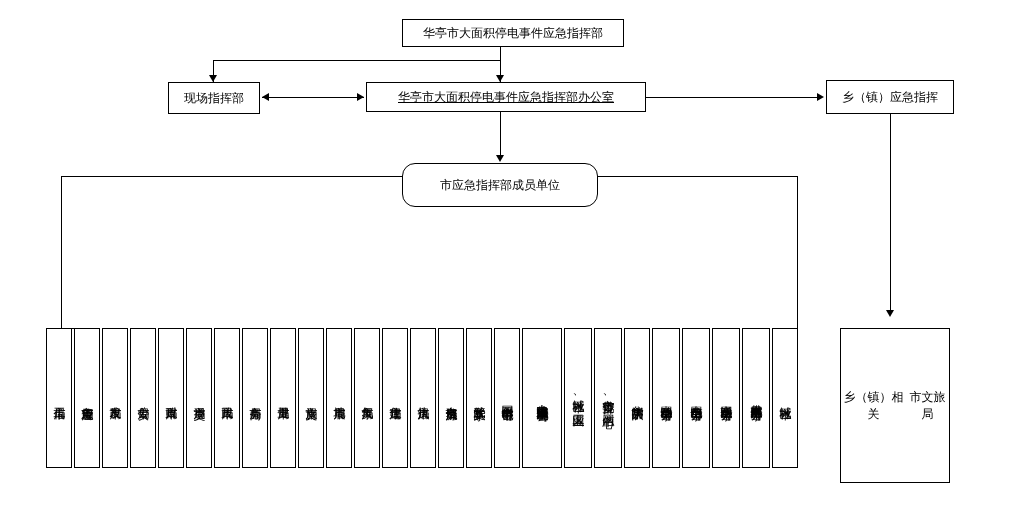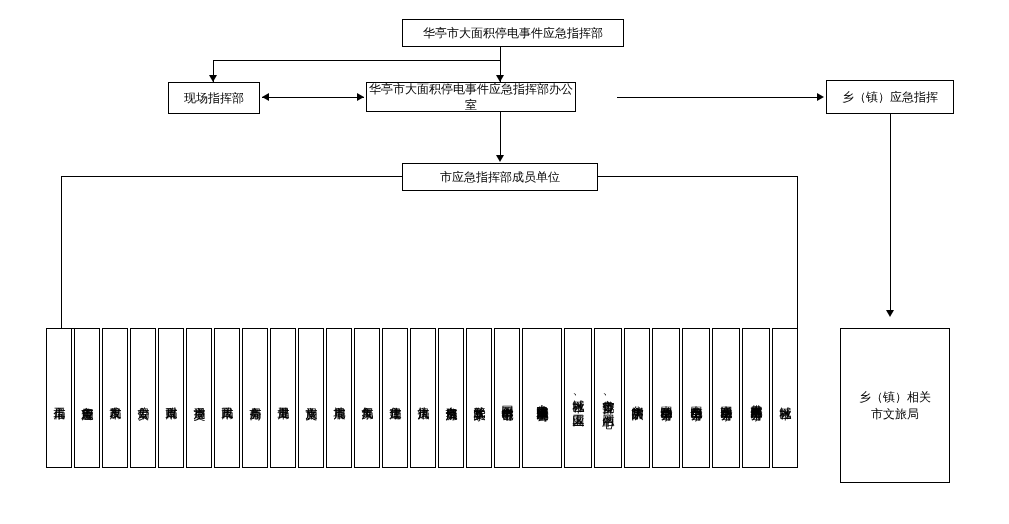--- a/index.html
+++ b/index.html
@@ -80,48 +80,48 @@
 
   <div class="line vline" style="left:500px; top:47px; height:35px;"></div>
   <div class="arrow arrow-down" style="left:496px; top:75px;"></div>
 
   <div class="line hline" style="left:213px; top:60px; width:288px;"></div>
   <div class="line vline" style="left:213px; top:60px; height:22px;"></div>
   <div class="arrow arrow-down" style="left:209px; top:75px;"></div>
 
   <div class="box" style="left:168px; top:82px; width:92px; height:32px;">现场指挥部</div>
 
-  <div class="box" style="left:366px; top:82px; width:210px; height:30px;">华亭市大面积停电事件应急指挥部办公室</div>
+  <div class="box" style="left:366px; top:82px; width:280px; height:30px;text-decoration:underline;">华亭市大面积停电事件应急指挥部办公室</div>
 
   <div class="line hline" style="left:262px; top:97px; width:102px;"></div>
   <div class="arrow arrow-left" style="left:262px; top:93px;"></div>
   <div class="arrow arrow-right" style="left:357px; top:93px;"></div>
 
   <div class="line hline" style="left:617px; top:97px; width:202px;"></div>
   <div class="arrow arrow-right" style="left:817px; top:93px;"></div>
 
   <div class="box" style="left:826px; top:80px; width:128px; height:34px;text-align:right;">乡（镇）应急指挥</div>
 
   <div class="line vline" style="left:500px; top:112px; height:48px;"></div>
   <div class="arrow arrow-down" style="left:496px; top:155px;"></div>
 
-  <div class="box" style="left:402px; top:163px; width:196px; height:28px;">市应急指挥部成员单位</div>
+  <div class="box" style="left:402px; top:163px; width:196px; height:44px;border-radius:13px;">市应急指挥部成员单位</div>
 
   <div class="line hline" style="left:61px; top:176px; width:342px;"></div>
   <div class="line vline" style="left:61px; top:176px; height:152px;"></div>
   <div class="line hline" style="left:61px; top:328px; width:16px;"></div>
 
   <div class="line hline" style="left:598px; top:176px; width:199px;"></div>
   <div class="line vline" style="left:797px; top:176px; height:152px;"></div>
   <div class="line hline" style="left:783px; top:328px; width:15px;"></div>
 
   <div class="line vline" style="left:890px; top:114px; height:200px;"></div>
   <div class="arrow arrow-down" style="left:886px; top:310px;"></div>
 
-  <div class="box" style="left:840px; top:328px; width:110px; height:155px; flex-direction:column;">
+  <div class="box" style="left:840px; top:328px; width:110px; height:155px; ">
     <span>乡（镇）相关</span>
     <span>市文旅局</span>
   </div>
 
   <div class="box vert" style="left:46px; top:328px; width:26px; height:140px;">
       <span>市工信局</span>
     </div>
   <div class="box vert" style="left:74px; top:328px; width:26px; height:140px;">
       <span>市应急管理局</span>
     </div>

